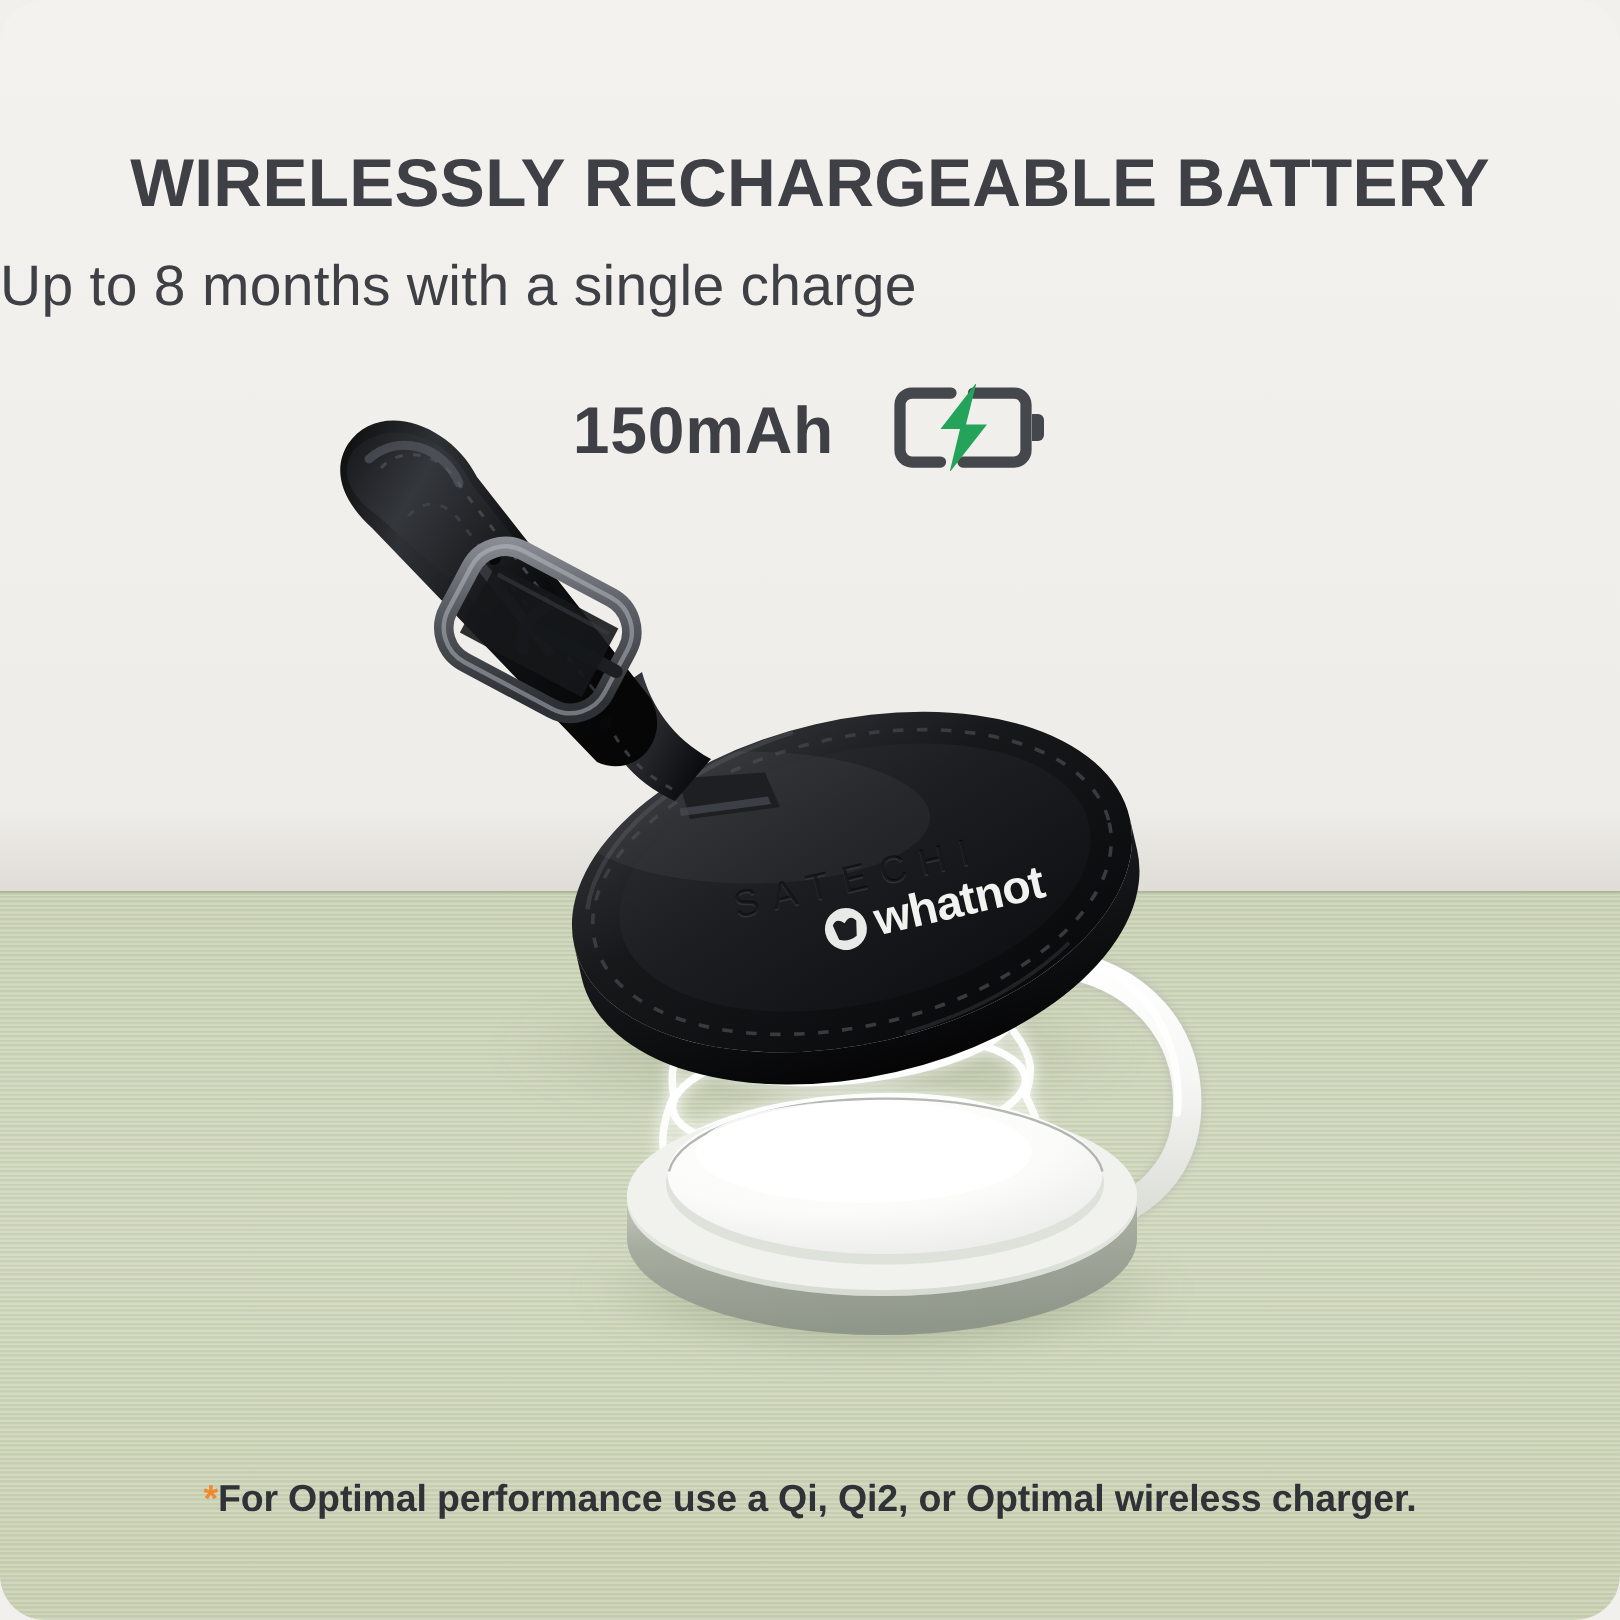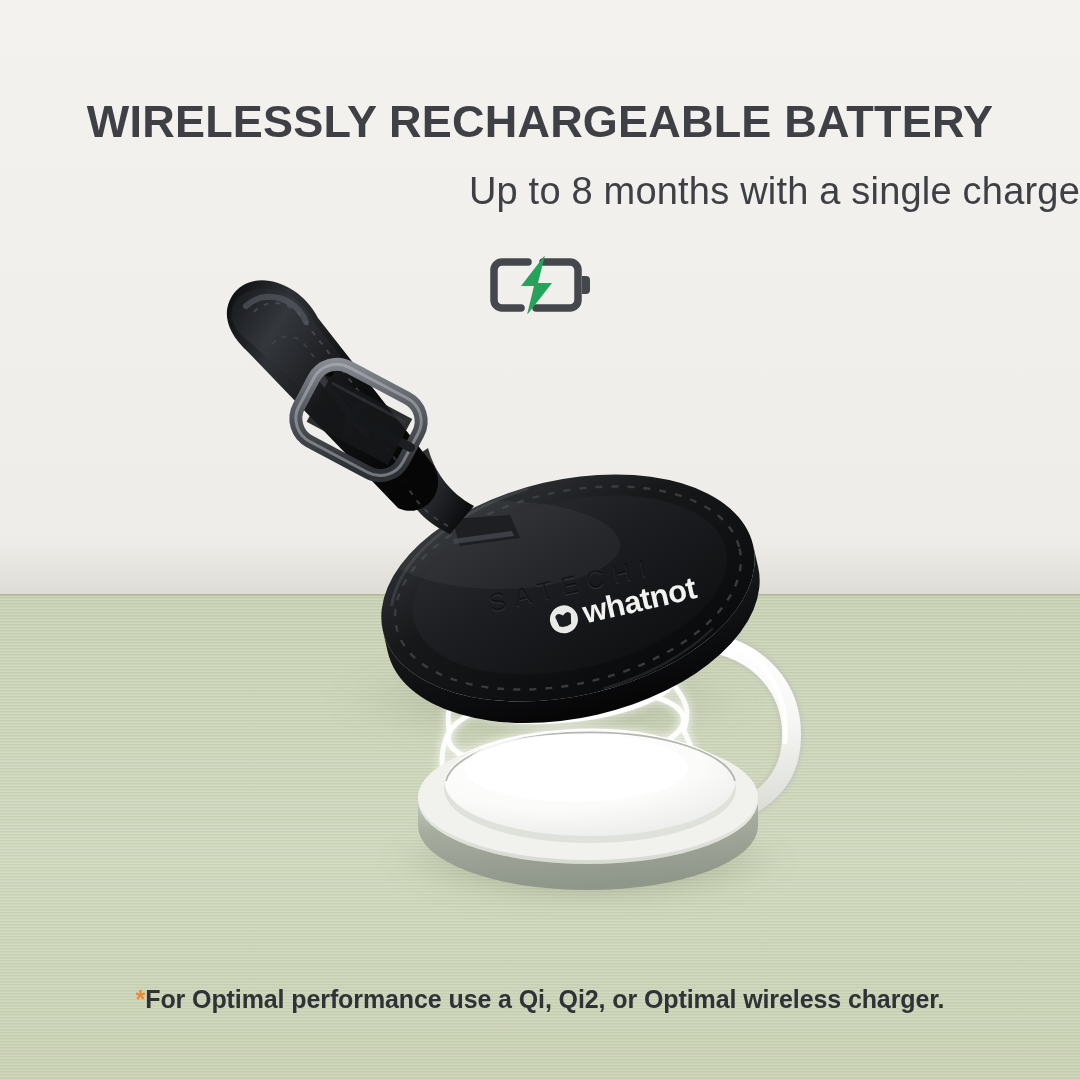--- a/index.html
+++ b/index.html
@@ -4,21 +4,21 @@
 <title>Wirelessly Rechargeable Battery</title>
 <style>
   * { margin:0; padding:0; box-sizing:border-box; }
   html, body { width:1080px; height:1080px; overflow:hidden; }
   body {
     font-family:"Liberation Sans", sans-serif;
     background:#f2f0ed;
     position:relative;
   }
 
-  #stage { position:absolute; inset:0; width:1080px; height:1080px; overflow:hidden; }
+  #stage { position:absolute; inset:0; width:1080px; height:1080px; overflow:hidden;border-radius:30px; }
 
   
   .backdrop-top {
     position:absolute; left:0; top:0; width:1080px; height:596px;
     background:linear-gradient(180deg,#f4f2ef 0%, #f1efec 55%, #eeece8 100%);
   }
   .backdrop-table {
     position:absolute; left:0; top:594px; width:1080px; height:486px;
     background:
       repeating-linear-gradient(0deg,
@@ -40,21 +40,21 @@
   
   .headline {
     position:absolute; left:0; top:96px; width:1080px;
     text-align:center;
     font-size:45px; font-weight:bold; letter-spacing:0.2px;
     color:#3e4045;
     white-space:nowrap;
   }
   .subhead {
     position:absolute; left:0; top:170px; width:1080px;
-    text-align:right;
+    text-align:left;
     font-size:38px; font-weight:400; letter-spacing:0.2px;
     color:#3e4045;
     white-space:nowrap;
   }
 
   .capacity-row {
     position:absolute; left:0; top:256px; width:1080px;
     display:flex; align-items:center; justify-content:center; gap:38px;
   }
   .capacity-value {
@@ -82,20 +82,21 @@
 
   <div class="backdrop-top"></div>
   <div class="wall-floor-shade"></div>
   <div class="backdrop-table"></div>
   <div class="table-edge-line"></div>
 
   <div class="headline">WIRELESSLY RECHARGEABLE BATTERY</div>
   <div class="subhead">Up to 8 months with a single charge</div>
 
   <div class="capacity-row">
+    <span class="capacity-value">150mAh</span>
     <span class="battery-icon">
       <svg width="104" height="58" viewBox="0 0 104 58">
 
         <g fill="none" stroke="#44474c" stroke-width="7.5" stroke-linecap="round" stroke-linejoin="round">
           <path d="M40 6 H14 A8 8 0 0 0 6 14 V44 A8 8 0 0 0 14 52 H33"></path>
           <path d="M55 6 H82 A8 8 0 0 1 90 14 V44 A8 8 0 0 1 82 52 H48"></path>
         </g>
 
         <path d="M94 20 h4 a4 4 0 0 1 4 4 v10 a4 4 0 0 1 -4 4 h-4 z" fill="#44474c"></path>
 

